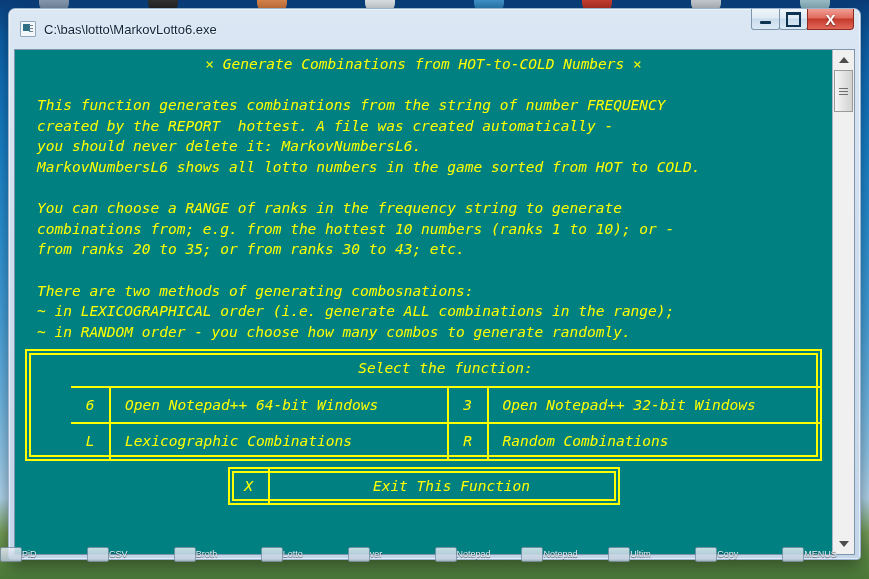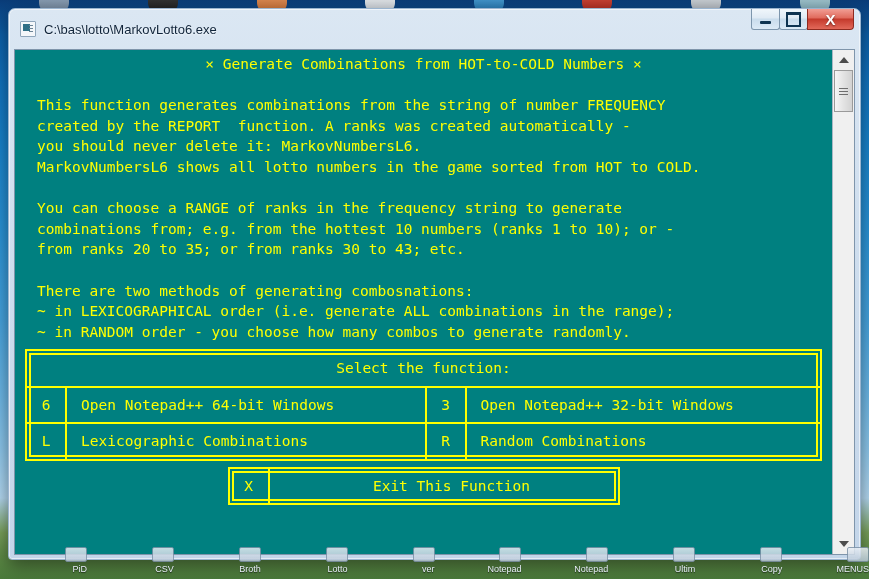--- a/index.html
+++ b/index.html
@@ -64,22 +64,22 @@
     left: 0;
     width: 869px;
     height: 34px;
     display: flex;
     align-items: flex-start;
     padding-top: 2px;
   }
   .dib {
     flex: 1 1 0;
     display: flex;
-    flex-direction: column;
-    align-items: flex-end;
+    flex-direction: row;
+    align-items: flex-start;
   }
   .dib-glyph {
     width: 22px;
     height: 15px;
     background: linear-gradient(to bottom, #e8eef5, #b9c8d8);
     border: 1px solid #7e93a8;
     border-radius: 2px;
     opacity: 0.85;
   }
   .dib-label {
@@ -193,20 +193,21 @@
   }
 
   
   #console {
     position: relative;
     height: 506px;
     background: #008080;
     border: 1px solid #7f95ab;
     display: flex;
     overflow: hidden;
+    font-style: italic;
   }
   #console-text {
     flex: 1 1 auto;
     padding: 4px 0 0 0;
     overflow: hidden;
   }
 
   .line {
     color: #ffff00;
     font-family: "DejaVu Sans Mono", monospace;
@@ -225,20 +226,21 @@
     margin-top: 7px;
     padding: 0 10px;
   }
   .dbl-box {
     border: 2px solid #ffff00;
     box-shadow: 0 0 0 2px #008080 inset, 0 0 0 4px #ffff00 inset;
   }
   .mrow {
     display: flex;
     align-items: stretch;
+    margin-left: 44px;
   }
   .mcell {
     color: #ffff00;
     font-family: "DejaVu Sans Mono", monospace;
     font-size: 14.5px;
     line-height: 1;
     display: flex;
     align-items: center;
     padding: 10px 0;
     white-space: pre;
@@ -374,21 +376,21 @@
     </div>
 
     <div id="console">
 
       <div id="console-text">
 
         <div class="line center">× Generate Combinations from HOT-to-COLD Numbers ×</div>
         <div class="line blank"> </div>
 
         <div class="line body-indent">This function generates combinations from the string of number FREQUENCY</div>
-        <div class="line body-indent">created by the REPORT  function. A ranks was created automatically -</div>
+        <div class="line body-indent">created by the REPORT  hottest. A file was created automatically -</div>
         <div class="line body-indent">you should never delete it: MarkovNumbersL6.</div>
         <div class="line body-indent">MarkovNumbersL6 shows all lotto numbers in the game sorted from HOT to COLD.</div>
         <div class="line blank"> </div>
 
         <div class="line body-indent">You can choose a RANGE of ranks in the frequency string to generate</div>
         <div class="line body-indent">combinations from; e.g. from the hottest 10 numbers (ranks 1 to 10); or -</div>
         <div class="line body-indent">from ranks 20 to 35; or from ranks 30 to 43; etc.</div>
         <div class="line blank"> </div>
 
         <div class="line body-indent">There are two methods of generating combosnations:</div>

